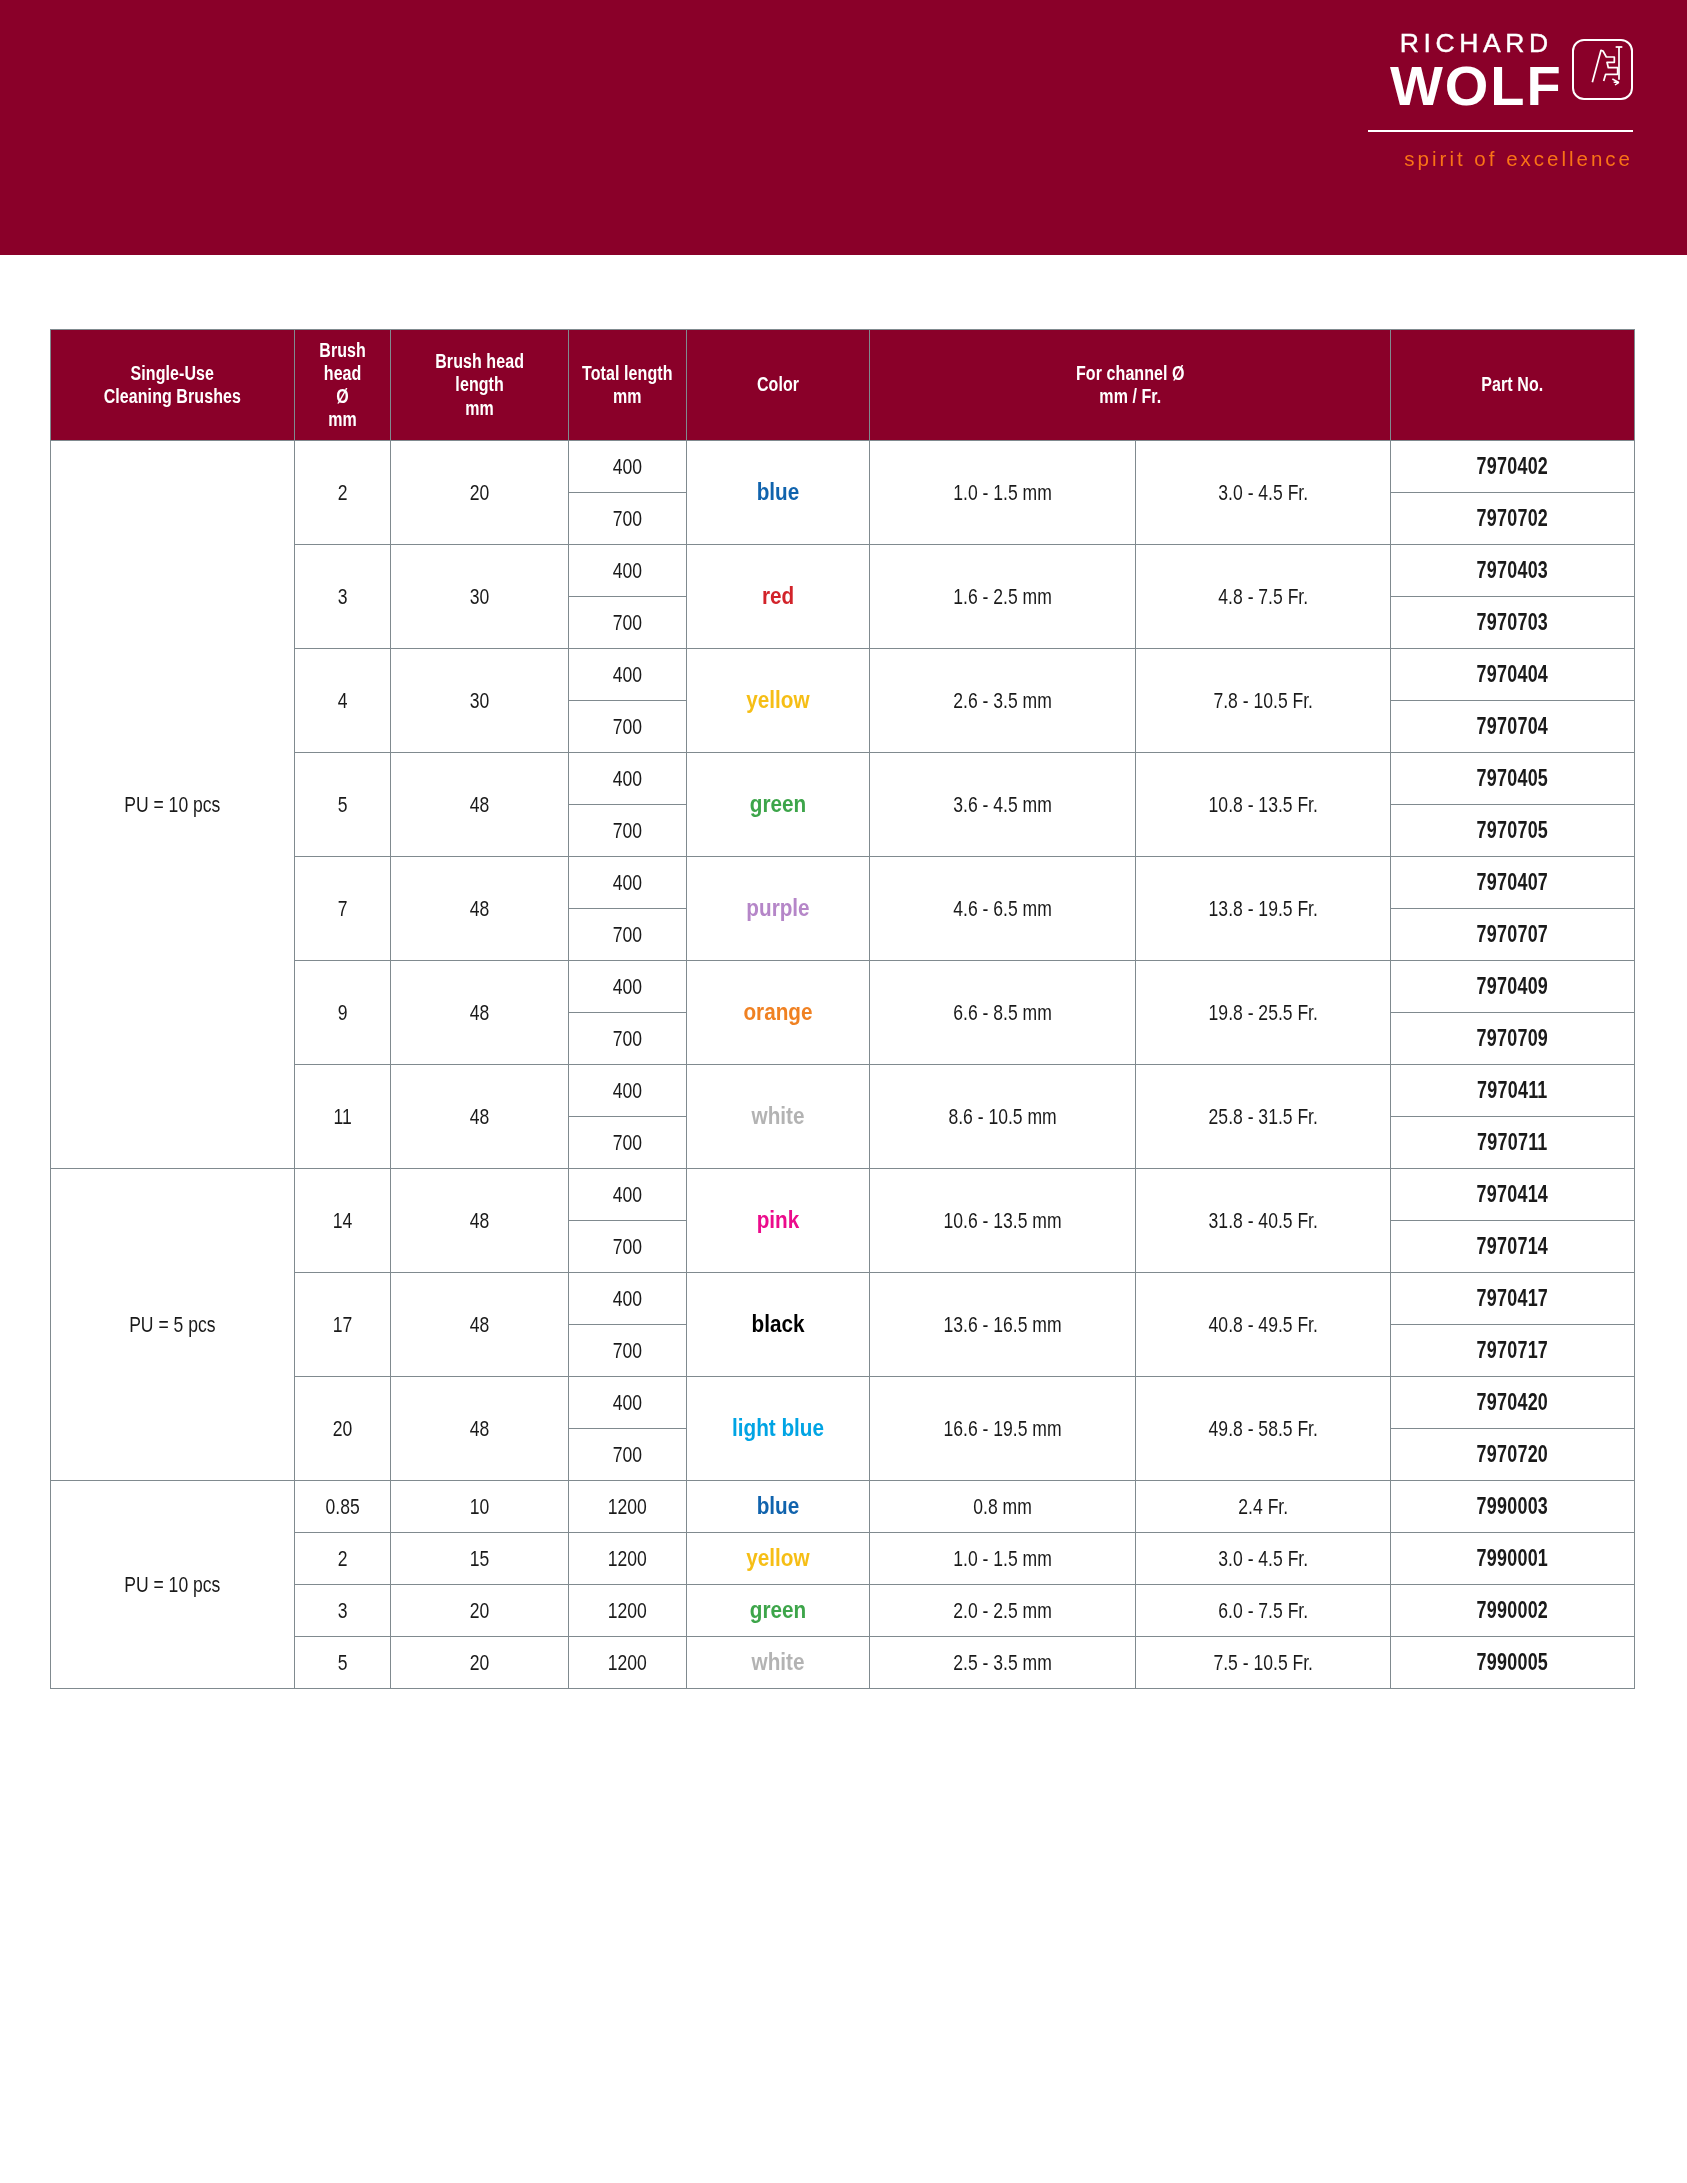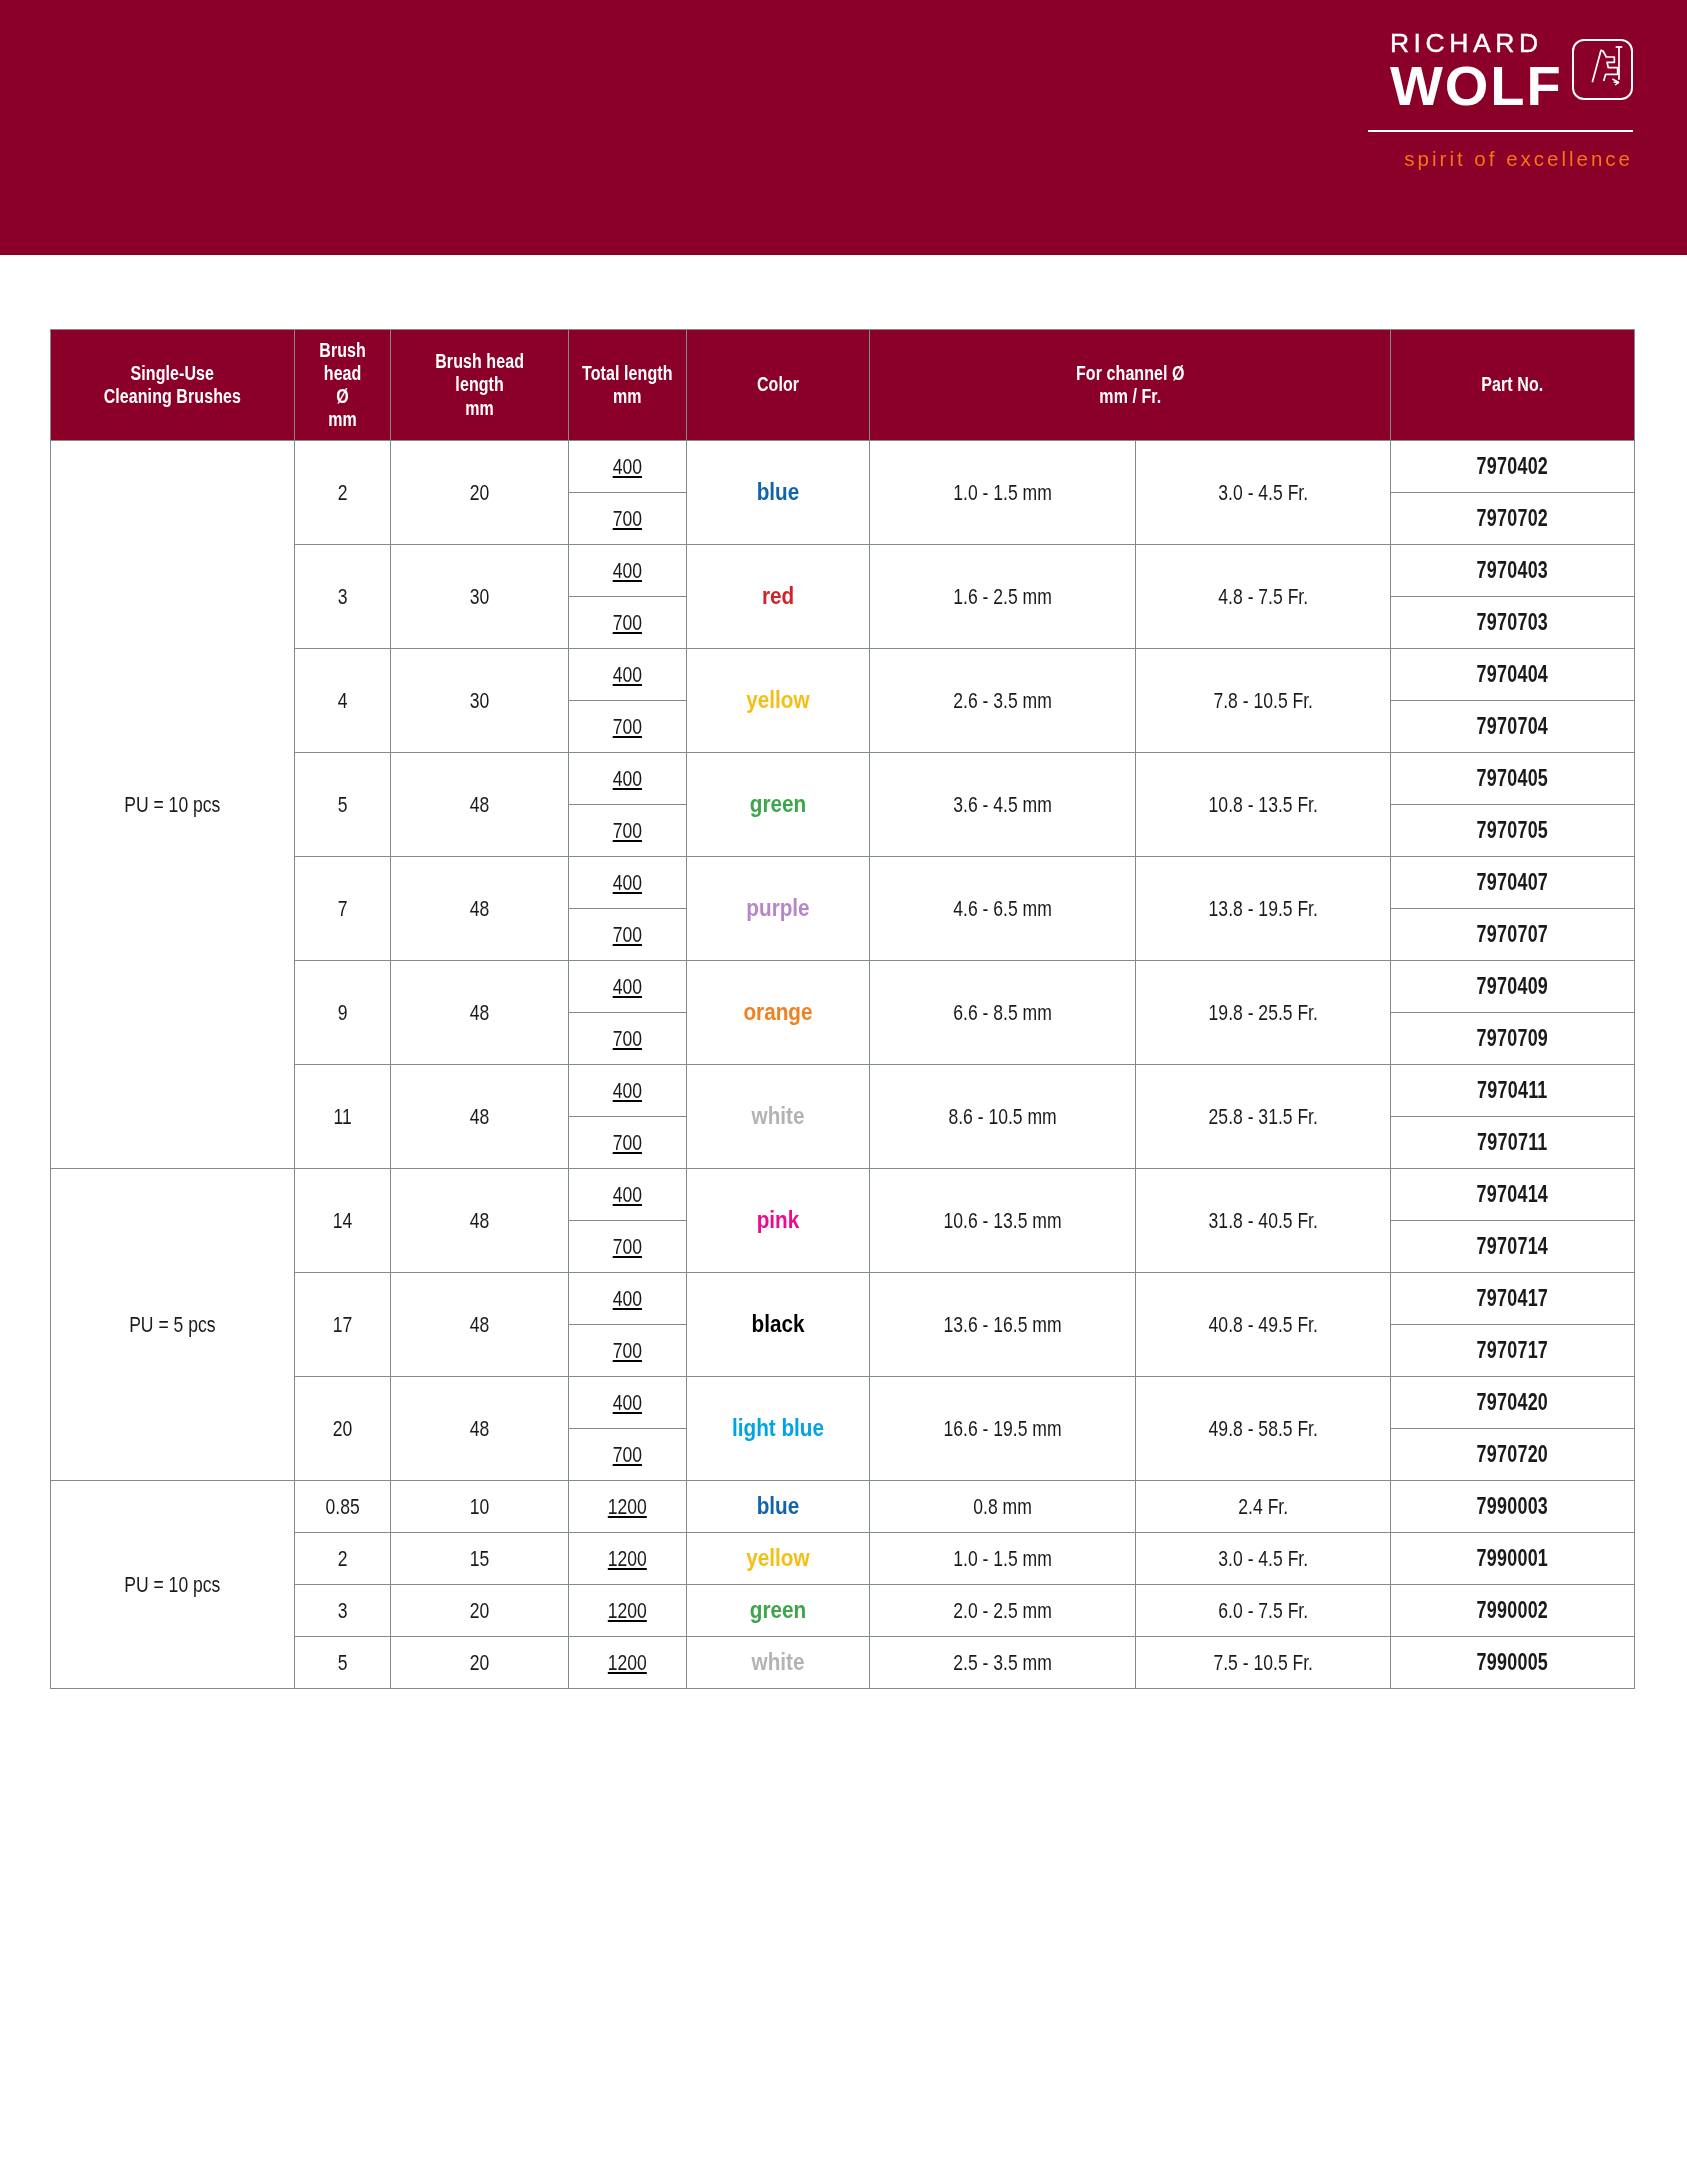--- a/index.html
+++ b/index.html
@@ -15,21 +15,21 @@
     position:absolute; left:0; top:0;
     width:1687px; height:255px;
     background:#8A0029;
   }
   .logo-block {
     position:absolute; right:54px; top:30px;
     width:265px; text-align:right;
     color:#ffffff;
   }
   .logo-row { display:flex; align-items:flex-start; justify-content:flex-end; }
-  .logo-words { text-align:left; }
+  .logo-words { text-align:center; }
   .logo-richard {
     font-family:"Liberation Sans", sans-serif;
     font-size:26.5px; font-weight:400; letter-spacing:4.6px;
     line-height:1; color:#ffffff;
     -webkit-text-stroke:0.4px #ffffff;
   }
   .logo-wolf {
     font-family:"Liberation Sans", sans-serif;
     font-size:56px; font-weight:700; letter-spacing:2px;
     line-height:0.95; margin-top:2px; color:#ffffff;
@@ -97,21 +97,21 @@
   td.partno .cnd {
     font-weight:700;
     font-size:23px;
     letter-spacing:0.3px;
   }
   td.color .cnd {
     font-weight:700;
     font-size:23px;
     transform:scaleX(0.90);
   }
-  td.len { height:51px;text-decoration:underline; }
+  td.len { height:51px; }
   td.sect-top { border-top:2px solid #5A6468; }
   tbody tr td { height:51px; }
 
   
   col.c-pu   { width:205px; }
   col.c-bhd  { width:81px; }
   col.c-bhl  { width:150px; }
   col.c-tl   { width:99px; }
   col.c-col  { width:154px; }
   col.c-mm   { width:224px; }

